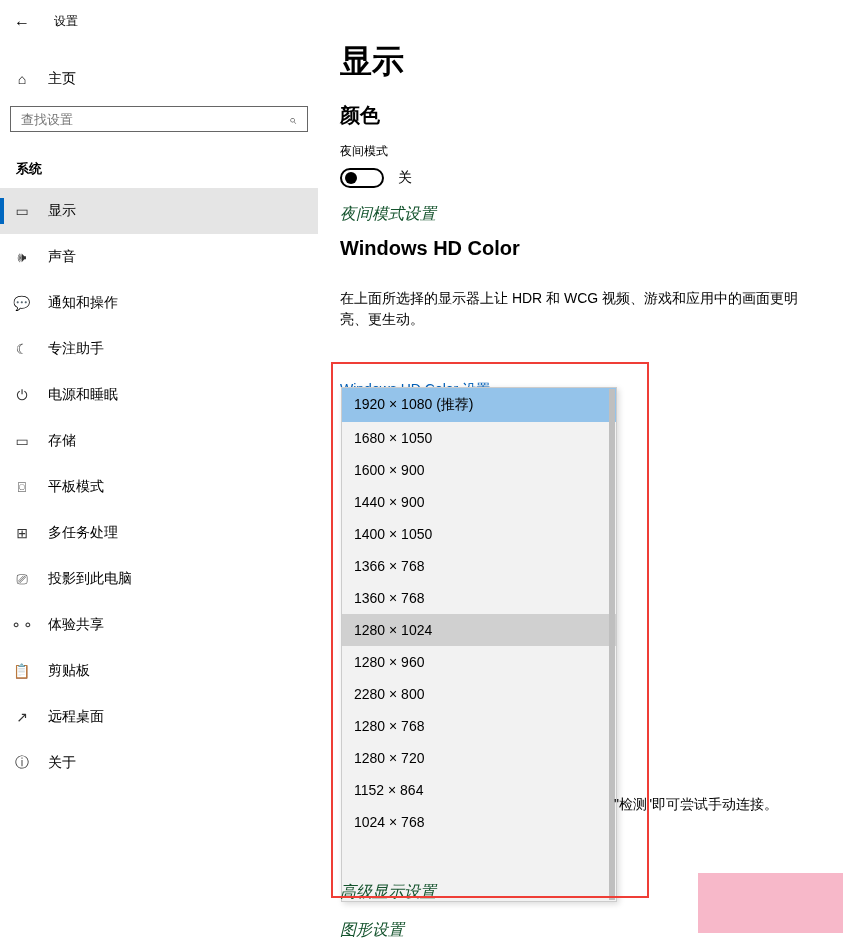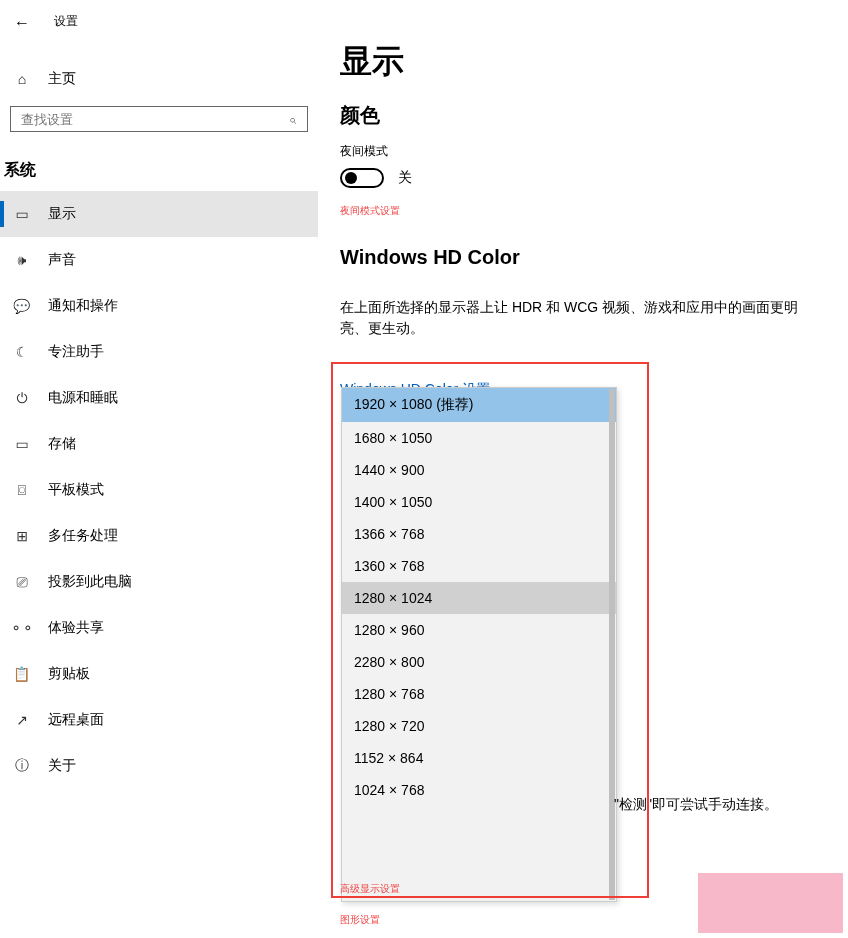--- a/index.html
+++ b/index.html
@@ -6,35 +6,35 @@
   body { width: 848px; height: 938px; display: flex; background: #fff; color: #000; overflow: hidden; }
   .sidebar { width: 318px; height: 100%; padding-top: 6px; }
   .titlebar { display: flex; align-items: center; height: 30px; padding-left: 14px; gap: 24px; font-size: 12px; }
   .back-arrow { font-size: 16px; }
   .home-row { display: flex; align-items: center; gap: 18px; padding: 10px 14px; margin-top: 24px; font-size: 14px; }
   .home-row .icon { width: 16px; display:flex; justify-content:center; }
   .search-wrap { padding: 8px 10px 0 10px; }
   .search { width: 100%; height: 26px; border: 1px solid #666; padding: 0 28px 0 10px; font-size: 13px; background:#fff; }
   .search-wrap { position: relative; }
   .search-icon { position: absolute; right: 22px; top: 14px; color:#555; font-size:13px; transform: scaleX(-1); }
-  .group-label { font-size: 16px; font-weight: 600; padding: 28px 14px 10px 4px; }
+  .group-label { font-size: 13px; font-weight: 600; padding: 28px 14px 10px 16px; }
   .nav { display: flex; flex-direction: column; }
   .nav-item { display: flex; align-items: center; gap: 18px; padding: 14px 14px; font-size: 14px; cursor: default; position: relative; }
   .nav-item .icon { width: 16px; display:flex; justify-content:center; color:#333; }
   .nav-item.active { background: #e5e5e5; }
   .nav-item.active::before { content:""; position:absolute; left:0; top:10px; bottom:10px; width:4px; background:#0067c0; }
   .content { flex: 1; padding: 40px 0 0 22px; position: relative; }
   h1 { font-size: 32px; font-weight: 600; margin-bottom: 18px; }
-  h2 { font-size: 20px; font-weight: 600; margin-top: 28px; margin-bottom: 10px; }
+  h2 { font-size: 20px; font-weight: 600; margin-top: 12px; margin-bottom: 10px; }
   .section-label { font-size: 12px; margin-top: 14px; }
   .toggle-row { display: flex; align-items: center; gap: 14px; margin-top: 8px; }
   .toggle { width: 44px; height: 20px; border: 2px solid #000; border-radius: 999px; position: relative; }
   .toggle::after { content:""; position:absolute; left:3px; top:2px; width:12px; height:12px; border-radius:50%; background:#000; }
   .toggle-label { font-size: 14px; }
-  .link { color: #ef4444; font-size: 10px; margin-top: 16px; display: inline-block; }
+  .link { color: #14532d; font-size: 16px; margin-top: 16px; display: inline-block; font-style: italic; }
   .desc { font-size: 14px; margin-top: 28px; max-width: 460px; line-height: 1.5; }
   .redbox { position: absolute; left: 331px; top: 362px; width: 318px; height: 536px; border: 2px solid #ef3e36; pointer-events: none; }
   .dropdown { position: absolute; left: 341px; top: 387px; width: 276px; height: 515px; background: #f2f2f2; border: 1px solid #ccc; box-shadow: 2px 2px 6px rgba(0,0,0,0.15); overflow:hidden; }
   .dropdown-list { height: 100%; overflow-y: auto; }
   .dropdown-item { padding: 8px 12px; font-size: 14px; cursor: default; }
   .dropdown-item.selected { background: #94c3ea; }
   .dropdown-item.hover { background: #d0d0d0; }
   .dropdown-scrollbar { position:absolute; right:1px; top:1px; bottom:1px; width:6px; background:#bfbfbf; }
   .hidden-link { position:absolute; left:340px; top:381px; color:#005fb8; font-size:14px; }
   .trailing-text { position:absolute; left:614px; top:796px; font-size:14px; }
@@ -127,20 +127,21 @@
   <h2>Windows HD Color</h2>
   <div class="desc">在上面所选择的显示器上让 HDR 和 WCG 视频、游戏和应用中的画面更明亮、更生动。</div>
 </div>
 
 <span class="hidden-link">Windows HD Color 设置</span>
 
 <div class="dropdown">
   <div class="dropdown-list" id="reslist">
       <div class="dropdown-item selected">1920 × 1080 (推荐)</div>
       <div class="dropdown-item">1680 × 1050</div>
+      <div class="dropdown-item">1600 × 900</div>
       <div class="dropdown-item">1440 × 900</div>
       <div class="dropdown-item">1400 × 1050</div>
       <div class="dropdown-item">1366 × 768</div>
       <div class="dropdown-item">1360 × 768</div>
       <div class="dropdown-item hover">1280 × 1024</div>
       <div class="dropdown-item">1280 × 960</div>
       <div class="dropdown-item">2280 × 800</div>
       <div class="dropdown-item">1280 × 768</div>
       <div class="dropdown-item">1280 × 720</div>
       <div class="dropdown-item">1152 × 864</div>

